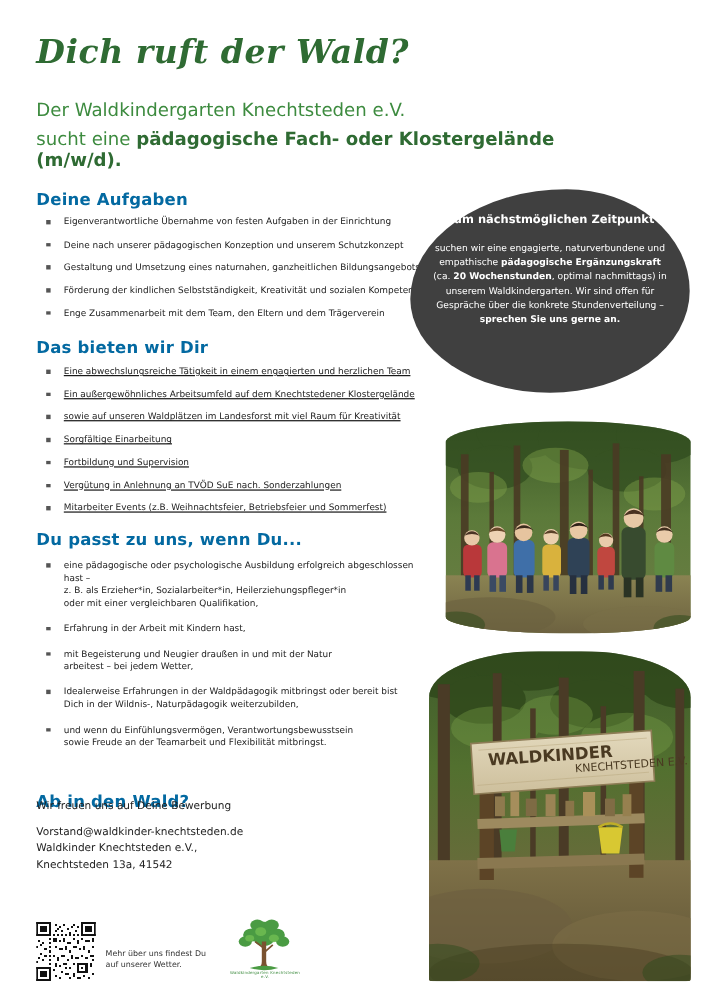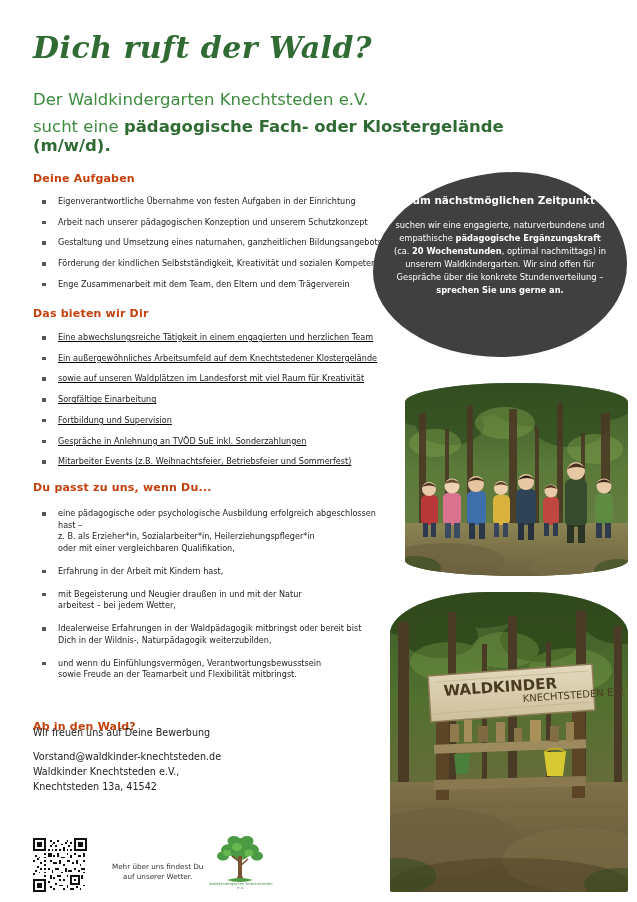--- a/index.html
+++ b/index.html
@@ -65,23 +65,23 @@
     color: #3d8b3f;
   }
   .subline2 b {
     color: #2f6b33;
     font-weight: bold;
   }
 
   
   .sec-head {
     position: absolute;
-    font-size: 11px;
+    font-size: 15px;
     font-weight: bold;
-    color: #c2410c;
+    color: #0369a1;
     letter-spacing: 0.2px;
   }
   .sec-head.h1 { left: 33px; top: 172px; }
   .sec-head.h2 { left: 33px; top: 307px; }
   .sec-head.h3 { left: 33px; top: 481px; }
   .sec-head.h4 { left: 33px; top: 720px; text-align: right; }
 
   
   ul.bullets {
     position: absolute;
@@ -129,26 +129,25 @@
   .qr {
     position: absolute;
     left: 33px;
     top: 838px;
     width: 54px;
     height: 54px;
     background: #ffffff;
   }
   .qr-note {
     position: absolute;
-    left: 112px;
+    left: 96px;
     top: 862px;
     font-size: 7.2px;
     color: #333333;
     line-height: 1.4;
-    text-align: center;
   }
 
   
   .logo {
     position: absolute;
     left: 207px;
     top: 828px;
     width: 66px;
     height: 62px;
   }
@@ -224,34 +223,34 @@
 
     <div class="headline">Dich ruft der Wald?</div>
     <div class="subline1">Der Waldkindergarten Knechtsteden e.V.</div>
     <div class="subline2">
       <span>sucht eine </span><b>pädagogische Fach- oder Klostergelände (m/w/d).</b>
     </div>
 
     <div class="sec-head h1">Deine Aufgaben</div>
     <ul class="bullets" id="list-aufgaben">
       <li><span>Eigenverantwortliche Übernahme von festen Aufgaben in der Einrichtung</span></li>
-      <li><span>Arbeit nach unserer pädagogischen Konzeption und unserem Schutzkonzept</span></li>
+      <li><span>Deine nach unserer pädagogischen Konzeption und unserem Schutzkonzept</span></li>
       <li><span>Gestaltung und Umsetzung eines naturnahen, ganzheitlichen Bildungsangebots</span></li>
       <li><span>Förderung der kindlichen Selbstständigkeit, Kreativität und sozialen Kompetenz</span></li>
       <li><span>Enge Zusammenarbeit mit dem Team, den Eltern und dem Trägerverein</span></li>
     </ul>
 
     <div class="sec-head h2">Das bieten wir Dir</div>
     <ul class="bullets" id="list-bieten">
       <li><span>Eine abwechslungsreiche Tätigkeit in einem engagierten und herzlichen Team</span></li>
       <li><span>Ein außergewöhnliches Arbeitsumfeld auf dem Knechtstedener Klostergelände</span></li>
       <li style="list-style:none;"><span>sowie auf unseren Waldplätzen im Landesforst mit viel Raum für Kreativität</span></li>
       <li><span>Sorgfältige Einarbeitung</span></li>
       <li><span>Fortbildung und Supervision</span></li>
-      <li><span>Gespräche in Anlehnung an TVÖD SuE inkl. Sonderzahlungen</span></li>
+      <li><span>Vergütung in Anlehnung an TVÖD SuE nach. Sonderzahlungen</span></li>
       <li><span>Mitarbeiter Events (z.B. Weihnachtsfeier, Betriebsfeier und Sommerfest)</span></li>
     </ul>
 
     <div class="sec-head h3">Du passt zu uns, wenn Du...</div>
     <ul class="bullets" id="list-passt">
       <li>
         <span class="l2">eine pädagogische oder psychologische Ausbildung erfolgreich abgeschlossen hast –</span>
         <span class="l2">z. B. als Erzieher*in, Sozialarbeiter*in, Heilerziehungspfleger*in</span>
         <span class="l2">oder mit einer vergleichbaren Qualifikation,</span>
       </li>

